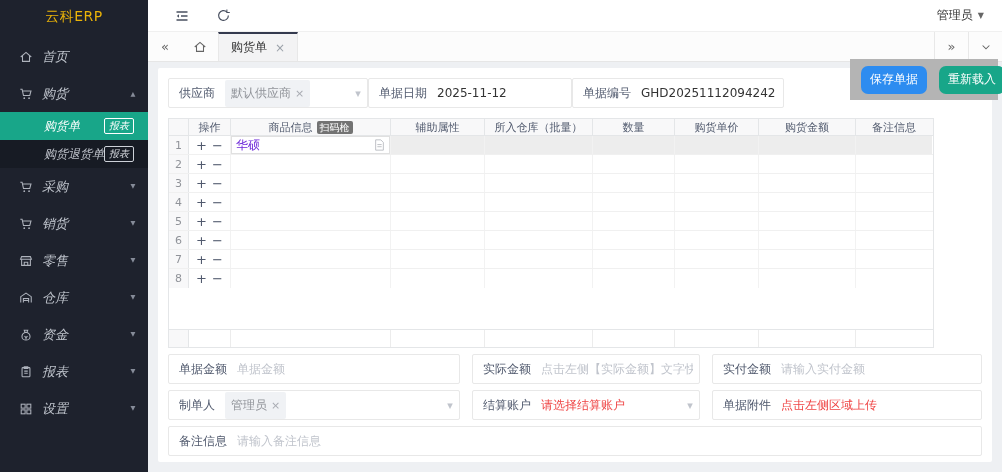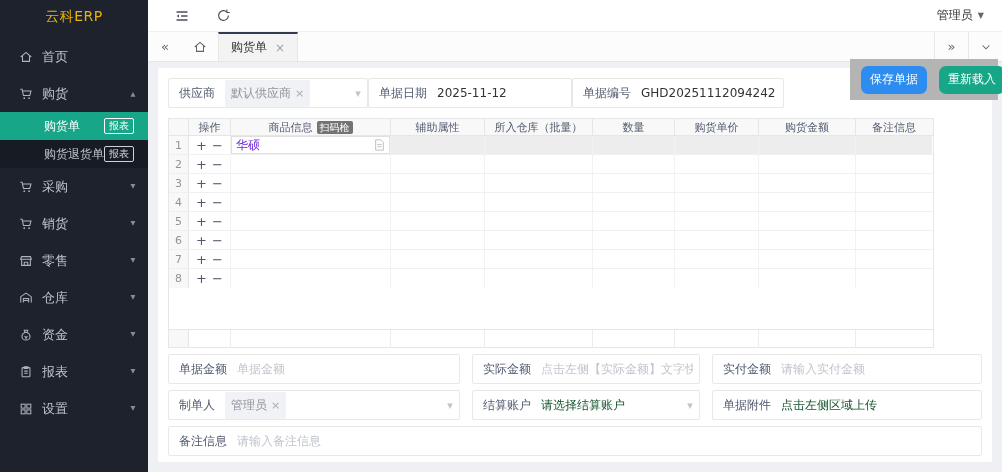--- a/index.html
+++ b/index.html
@@ -3,21 +3,21 @@
 <meta charset="utf-8">
 <style>
   * { margin:0; padding:0; box-sizing:border-box; }
   html,body { width:1002px; height:472px; }
   body { font-family:"DejaVu Sans","Liberation Sans",sans-serif; font-size:12px; color:#333; }
   .app { position:relative; width:1002px; height:472px; background:#eef0f3; overflow:hidden; }
 
   
   .sidebar { position:absolute; left:0; top:0; width:148px; height:472px; background:#1e222d; z-index:10; }
   .logo { height:32px; line-height:32px; text-align:center; color:#eab308; font-size:14px; letter-spacing:.5px; }
-  .menu { margin-top:6px; }
+  .menu { margin-top:6px;font-style:italic; }
   .mi { height:37px; display:flex; align-items:center; padding:0 12px 0 18px; color:#bfc4cc; font-size:13px; cursor:pointer; }
   .mi .micon { width:15px; height:15px; margin-right:9px; display:inline-flex; align-items:center; justify-content:center; color:#aeb3bc; }
   .mi .caret { margin-left:auto; font-size:8px; color:#868c99; transform:scale(.8); }
   .submenu { background:#171b24; }
   .smi { height:28px; display:flex; align-items:center; padding:0 14px 0 44px; color:#c0c4cc; font-size:12px; cursor:pointer; }
   .smi.active { background:#18a689; color:#fff; }
   .badge-rpt { margin-left:auto; font-size:10px; line-height:14px; padding:0 4px; border:1px solid #cdd1d8; border-radius:2px; color:#d4d7dd; }
   .smi.active .badge-rpt { border-color:#fff; color:#fff; }
 
   
@@ -77,21 +77,21 @@
   .prod-edit .dicon { color:#b5b8bd; flex:0 0 auto; display:inline-flex; }
   .tfill { flex:1 1 auto; background:#fff; }
   .tfoot { display:flex; height:18px; border-top:1px solid #e4e6e8; flex:0 0 auto; }
   .tfoot .tc { border-right:1px solid #ececec; }
   .tfoot .rownum { border-right:1px solid #e4e6e8 !important; }
 
   
   .brow { display:flex; gap:12px; margin-top:6px; }
   .bg1 { width:292px; } .bg2 { width:228px; } .bg3 { width:270px; }
   .bfull { width:814px; }
-  .placeholder { color:#14532d; white-space:nowrap; overflow:hidden; }
+  .placeholder { color:#ef4444; white-space:nowrap; overflow:hidden; }
 
   .icon-svg { display:block; }
 </style>
 </head>
 <body>
 
 <div class="app">
 
   <aside class="sidebar">
     <div class="logo">云科ERP</div>

